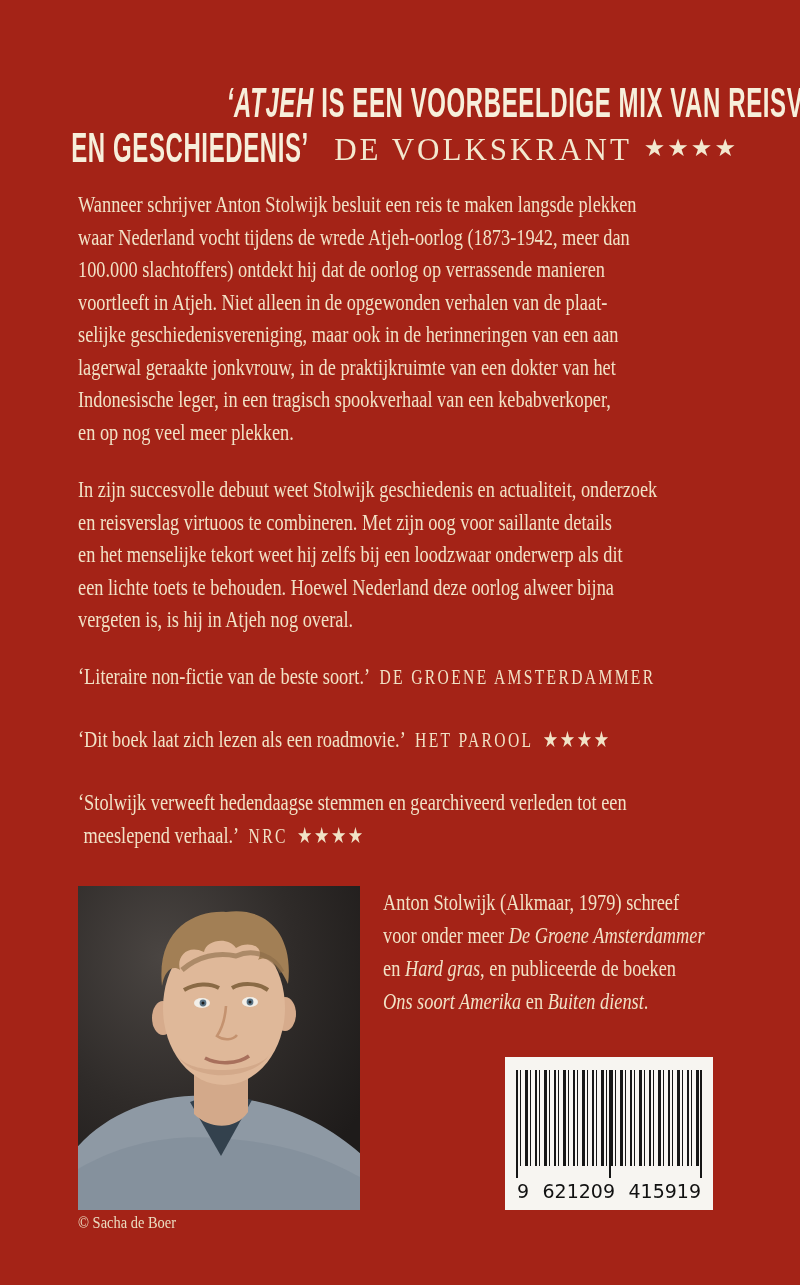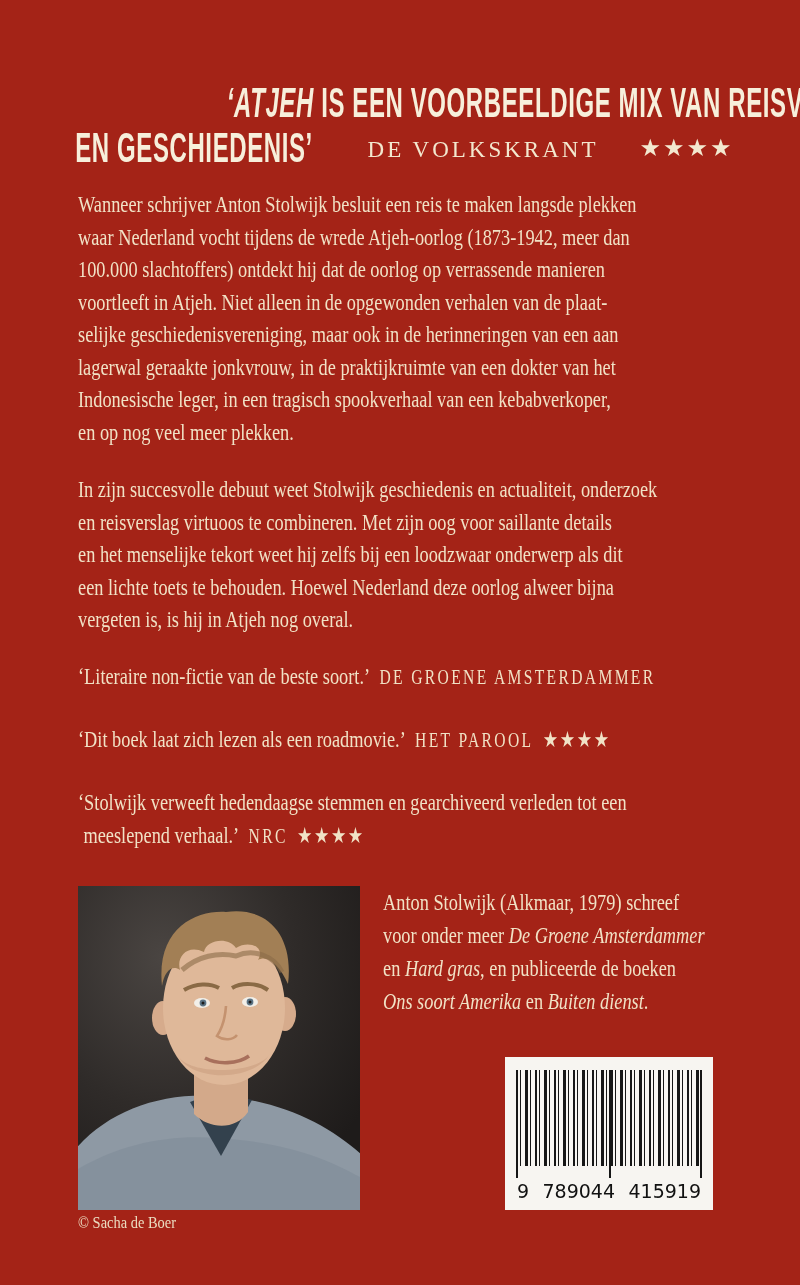--- a/index.html
+++ b/index.html
@@ -11,24 +11,24 @@
   
   .headline{position:absolute; top:78px; left:0; width:800px; text-align:center;}
   .hl-line1{height:44px;}
   .hl-cond{
     display:inline-block; white-space:nowrap;
     font-family:"Liberation Sans", sans-serif; font-weight:700;
     font-size:40px; letter-spacing:1px; color:#F7EFDB;
     transform:scale(0.60,1.08); transform-origin:center top;
   }
   .hl-cond i{font-style:italic;}
-  .hl-line2{display:flex; justify-content:center; align-items:center; margin-top:2px; height:46px;gap:29px;}
+  .hl-line2{display:flex; justify-content:center; align-items:center; margin-top:2px; height:46px;}
   .hl-line2 .hl-cond{margin:0 -70px; transform-origin:center center;}
   .hl-attrib{
-    font-family:"Liberation Serif", serif; font-size:23px; letter-spacing:3px;
+    font-family:"Liberation Serif", serif; font-size:31px; letter-spacing:3px;
     color:#F3E8CF; margin-left:16px; padding-top:6px; white-space:nowrap;
   }
   .hl-stars{font-size:24px; color:#F3E8CF; letter-spacing:2px; margin-left:12px; padding-top:2px;
     font-family:"DejaVu Sans", sans-serif;}
   
   .tblock{
     position:absolute; left:78px; color:#F1E2C6;
     font-size:23.5px; line-height:32.5px; white-space:nowrap;
     transform:scaleX(0.78); transform-origin:0 0;
   }
@@ -169,18 +169,18 @@
   </section>
 
   <div class="barcode">
     <div class="bars">
       <span class="guard g-left"></span>
       <span class="guard g-mid"></span>
       <span class="guard g-right"></span>
     </div>
     <div class="digits">
       <span>9</span>
-      <span>789044</span>
+      <span>621209</span>
       <span>415919</span>
     </div>
   </div>
 
 </div>
 
 </body></html>

